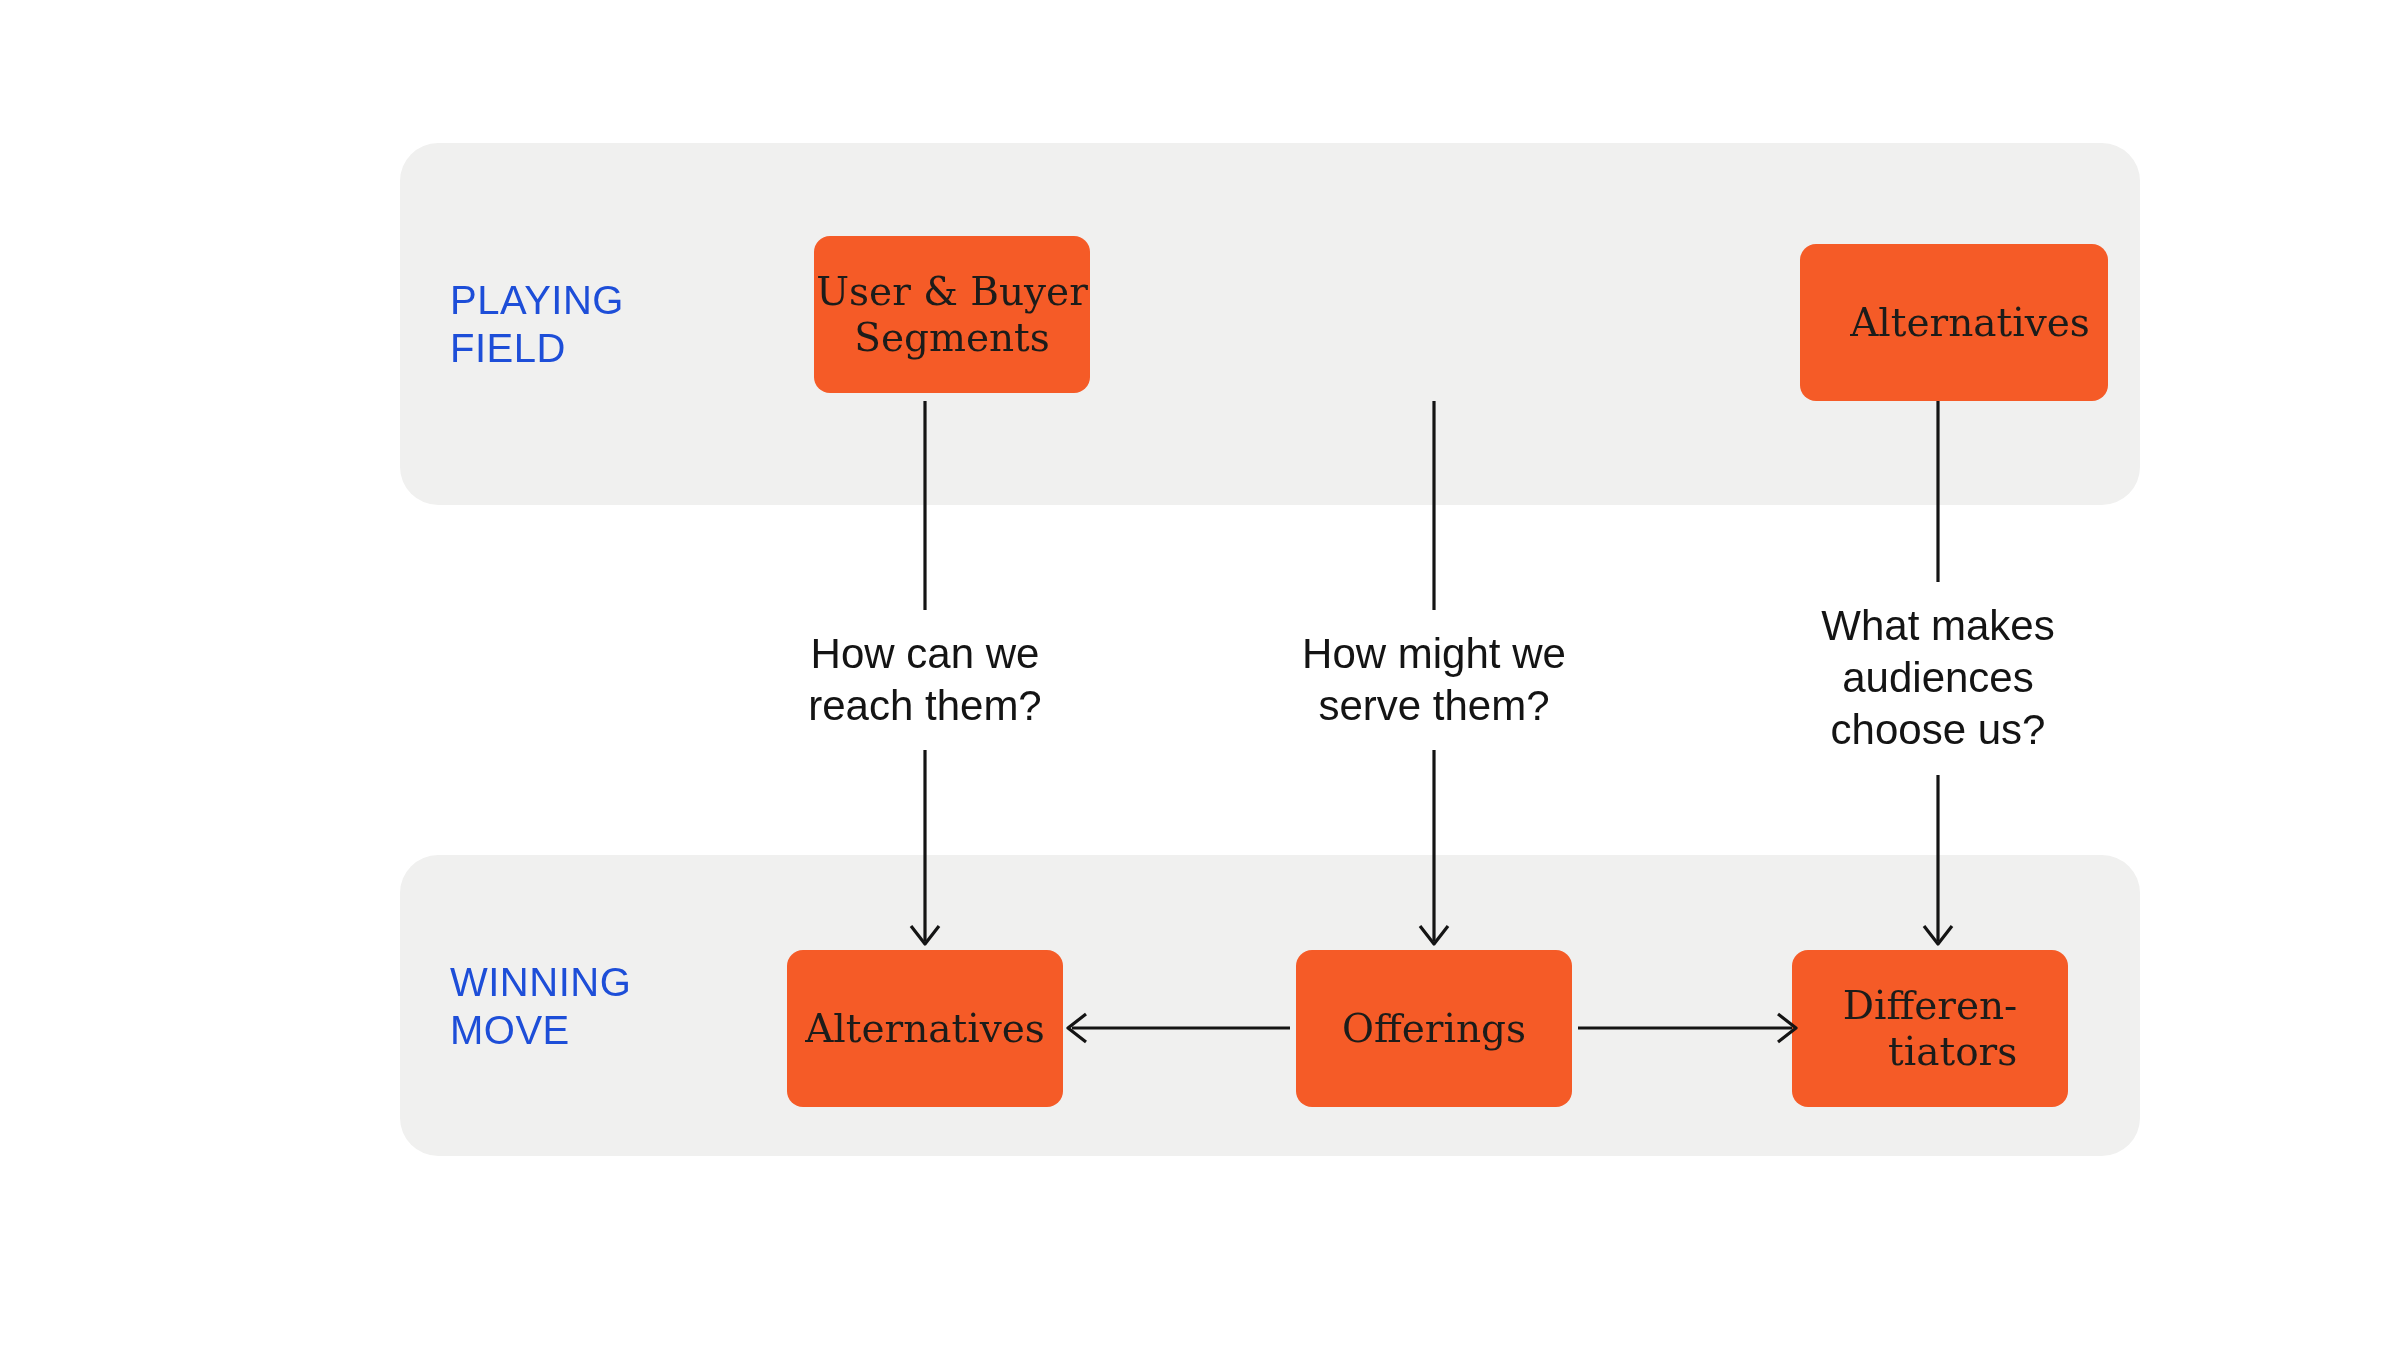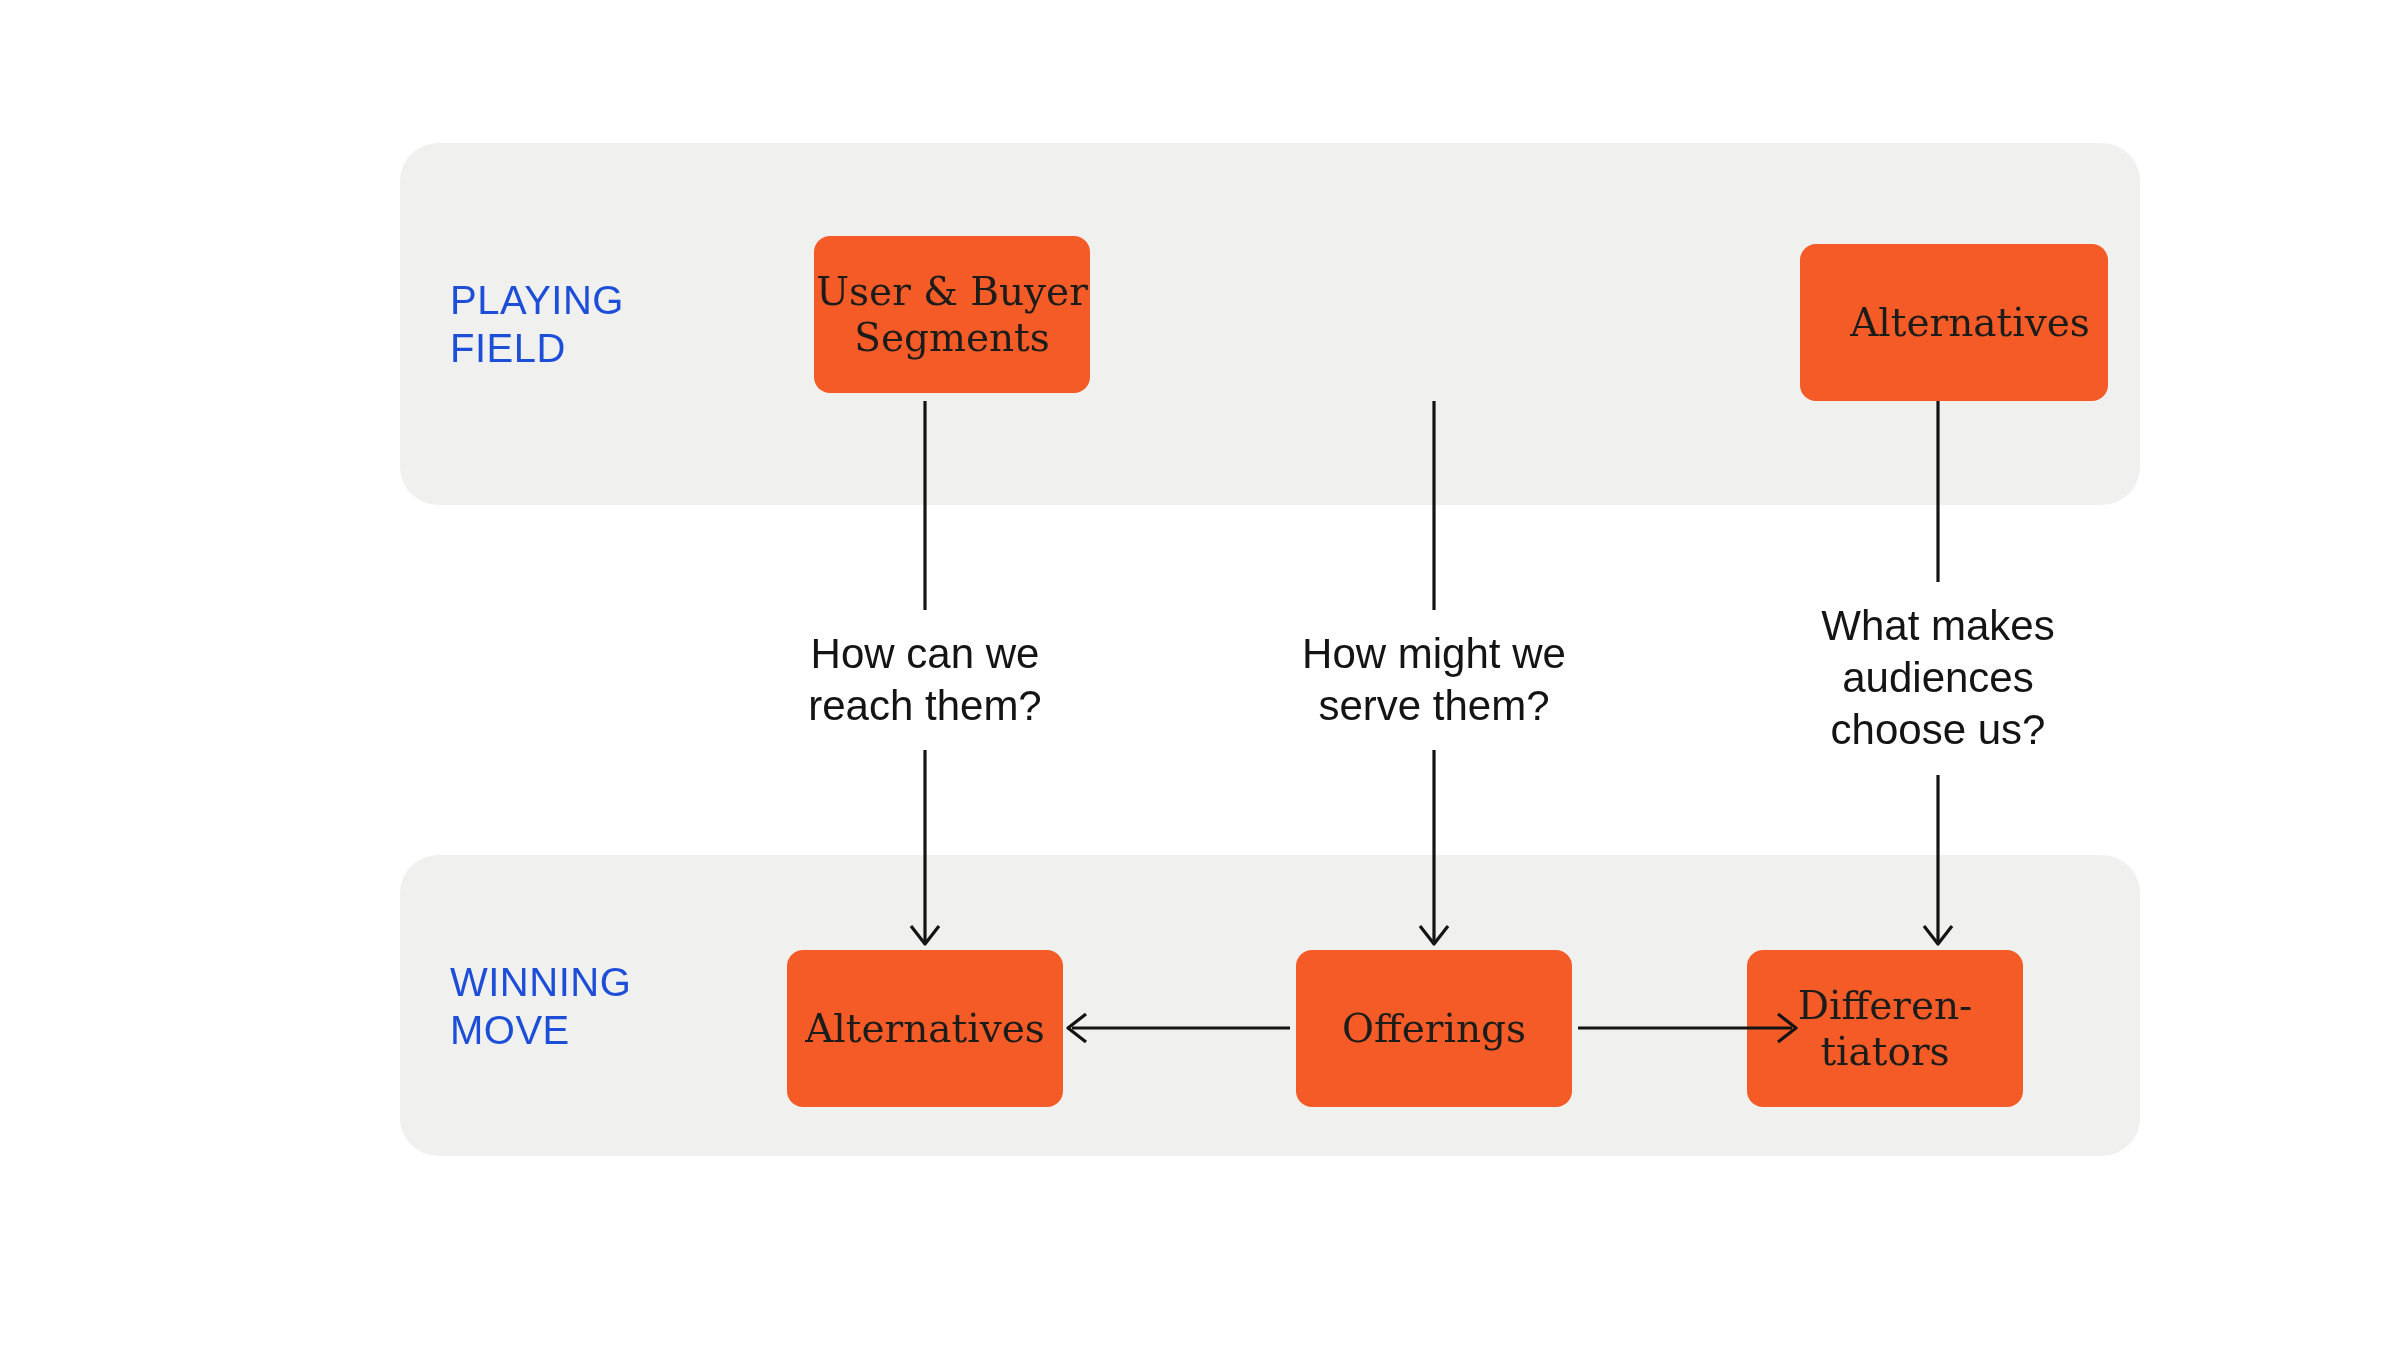--- a/index.html
+++ b/index.html
@@ -64,21 +64,21 @@
     color: #141414;
     white-space: pre-line;
   }
   
   #box-segments        { left: 787px;  top: 236px; margin-left: 27px; }
   #box-jobs            { left: 1296px; top: 244px; }
   #box-alternatives    { left: 1800px; top: 244px; padding-left: 32px; }
   
   #box-distribution    { left: 787px;  top: 950px; }
   #box-offerings       { left: 1296px; top: 950px; }
-  #box-differentiators { left: 1747px; top: 950px; }
+  #box-differentiators { left: 1792px; top: 950px; text-align: right; }
   
   #question-reach  { left: 715px;  top: 628px; }
   #question-serve  { left: 1224px; top: 628px; }
   #question-choose { left: 1728px; top: 600px; }
   #arrows {
     position: absolute;
     left: 0; top: 0;
     width: 2400px;
     height: 1350px;
     pointer-events: none;

